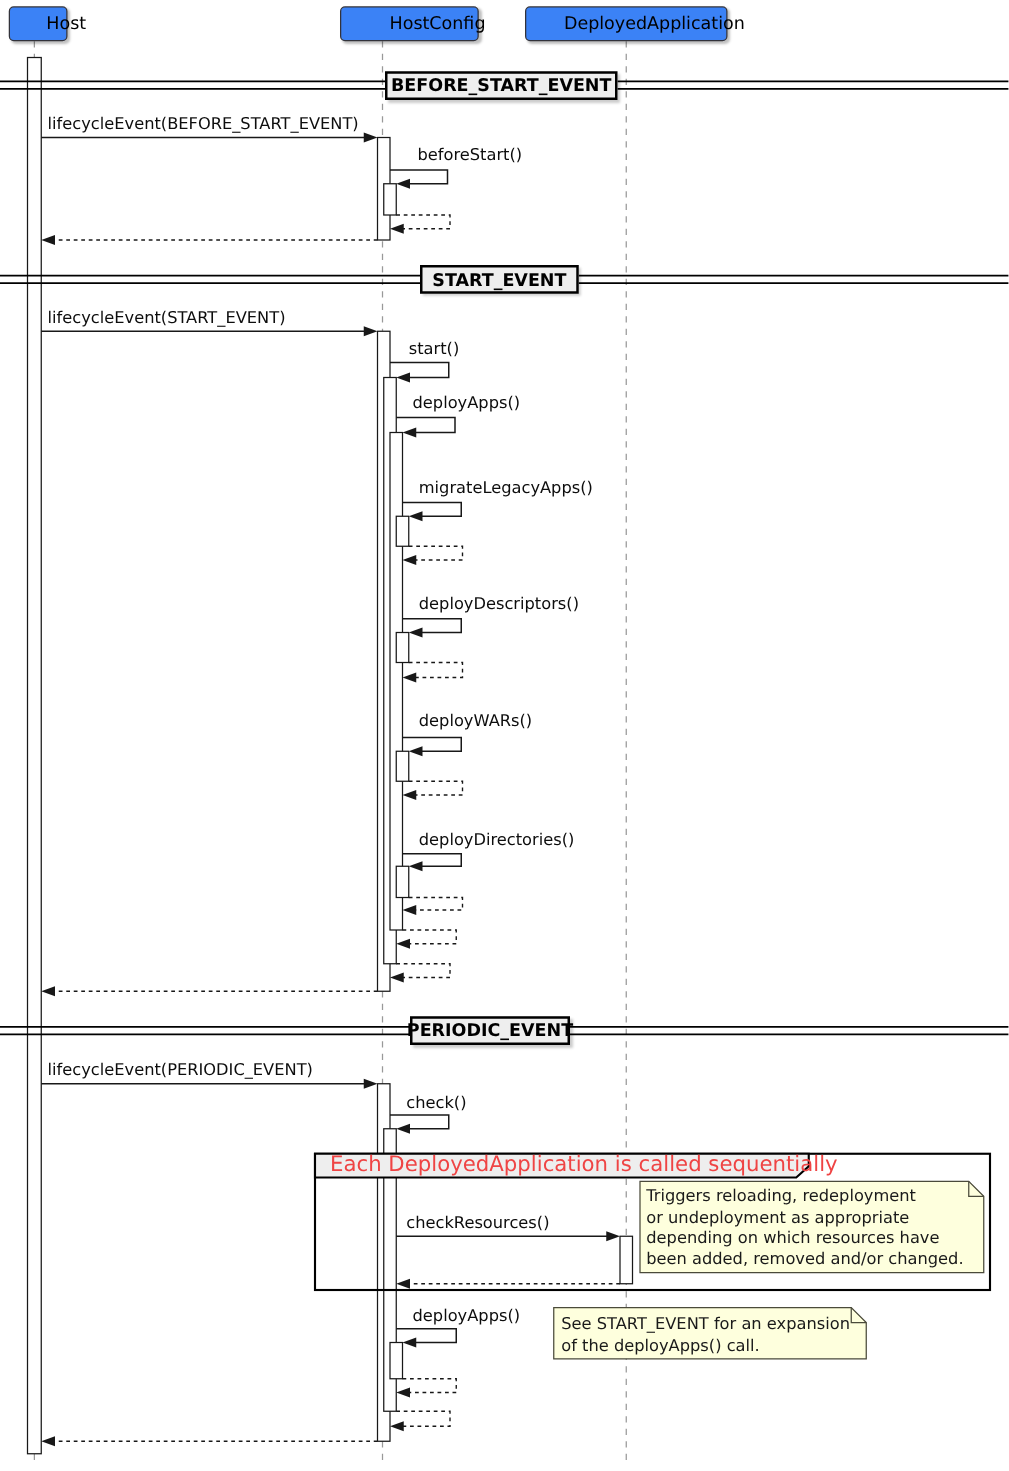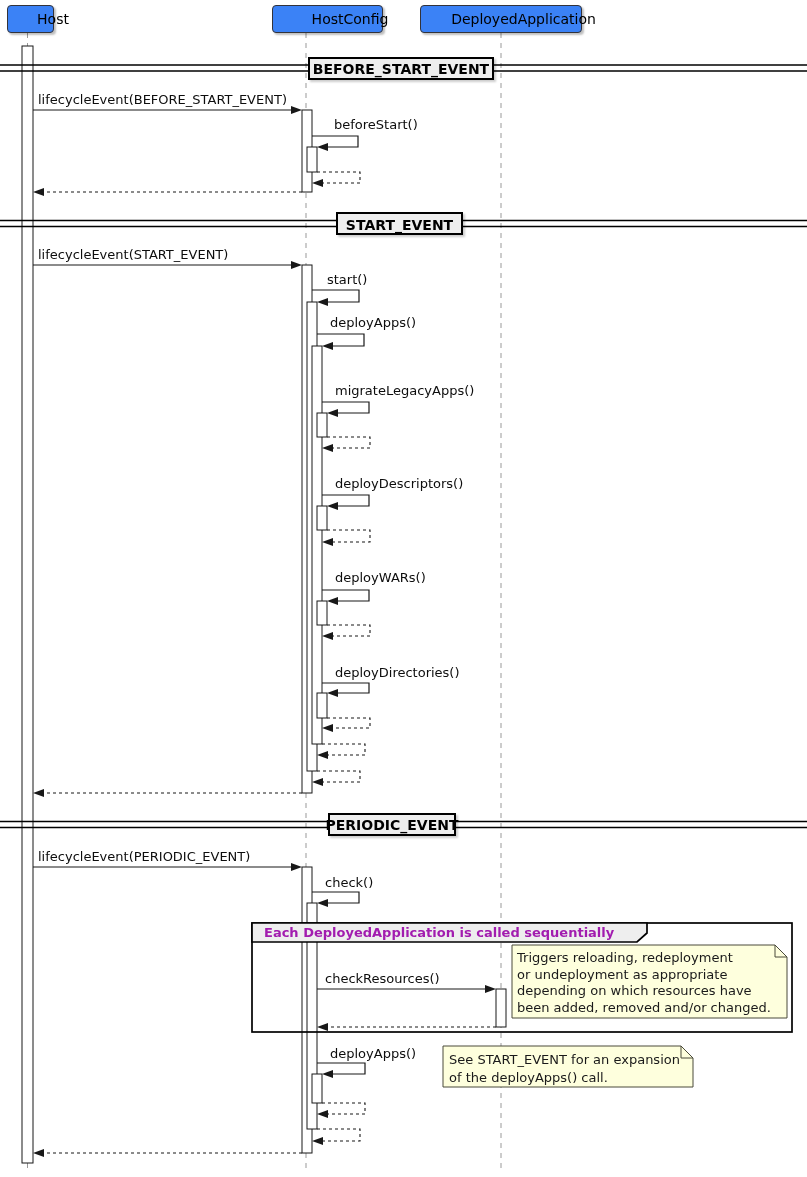--- a/index.html
+++ b/index.html
@@ -13,21 +13,21 @@
     display:flex;align-items:center;justify-content:center;
     font-size:14px;color:#000;box-sizing:border-box;padding-left:45px;
   }
   .divider-label{
     background:#EEEEEE;border:2px solid #000000;
     box-shadow:2px 2px 2px rgba(0,0,0,.2);
     display:flex;align-items:center;justify-content:center;
     font-size:14px;font-weight:bold;color:#000;box-sizing:border-box;
   }
   .msg-label{font-size:13px;color:#0d0d0d;white-space:nowrap;line-height:14px;}
-  .group-title{font-size:13px;font-weight:bold;color:#a21caf;white-space:nowrap;line-height:15px;}
+  .group-title{font-size:17px;font-weight:normal;color:#ef4444;white-space:nowrap;line-height:15px;}
   .note-text{font-size:13px;color:#1a1a1a;white-space:pre-line;}
   .note1-text{line-height:16.5px;}
   .note2-text{line-height:17.5px;}
 </style>
 </head>
 <body>
 
 <div class="diagram">
 
   <svg class="layer" width="807" height="1177" viewBox="0 0 807 1177">

